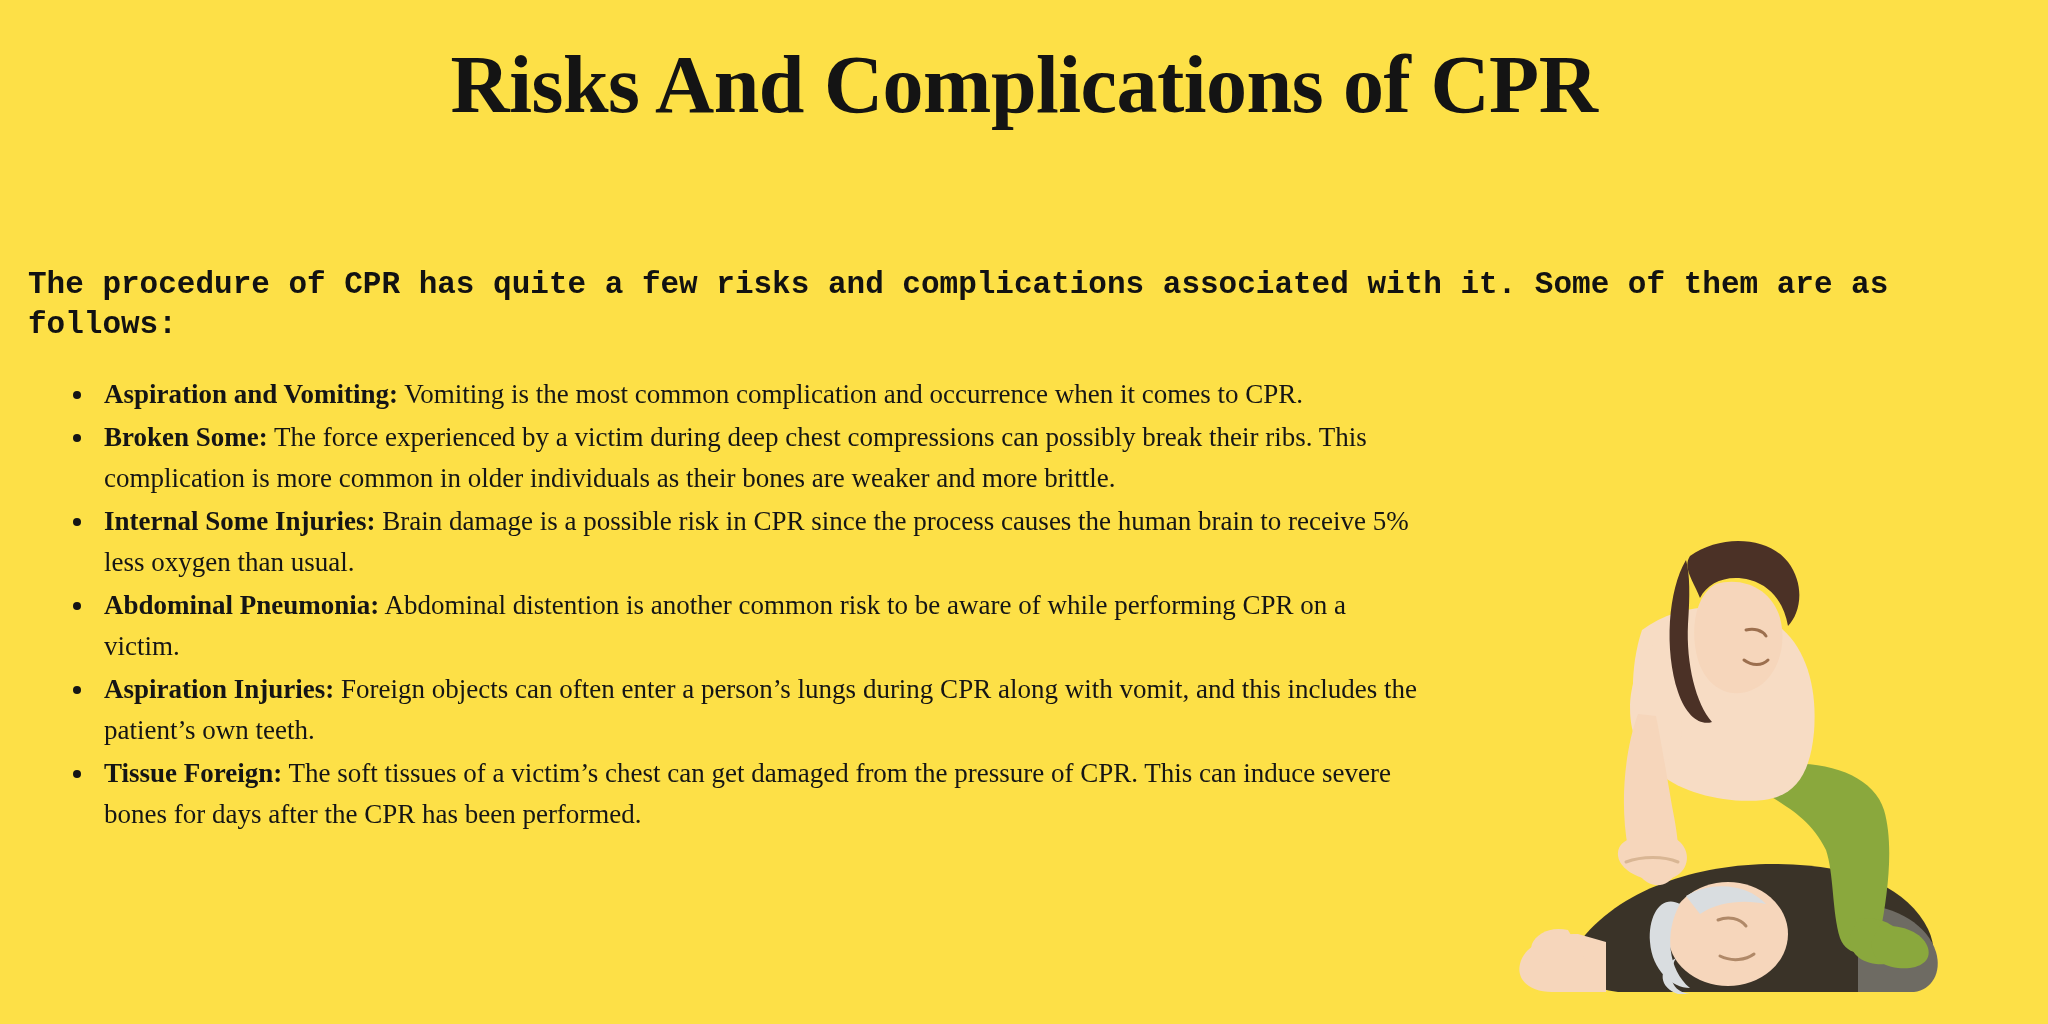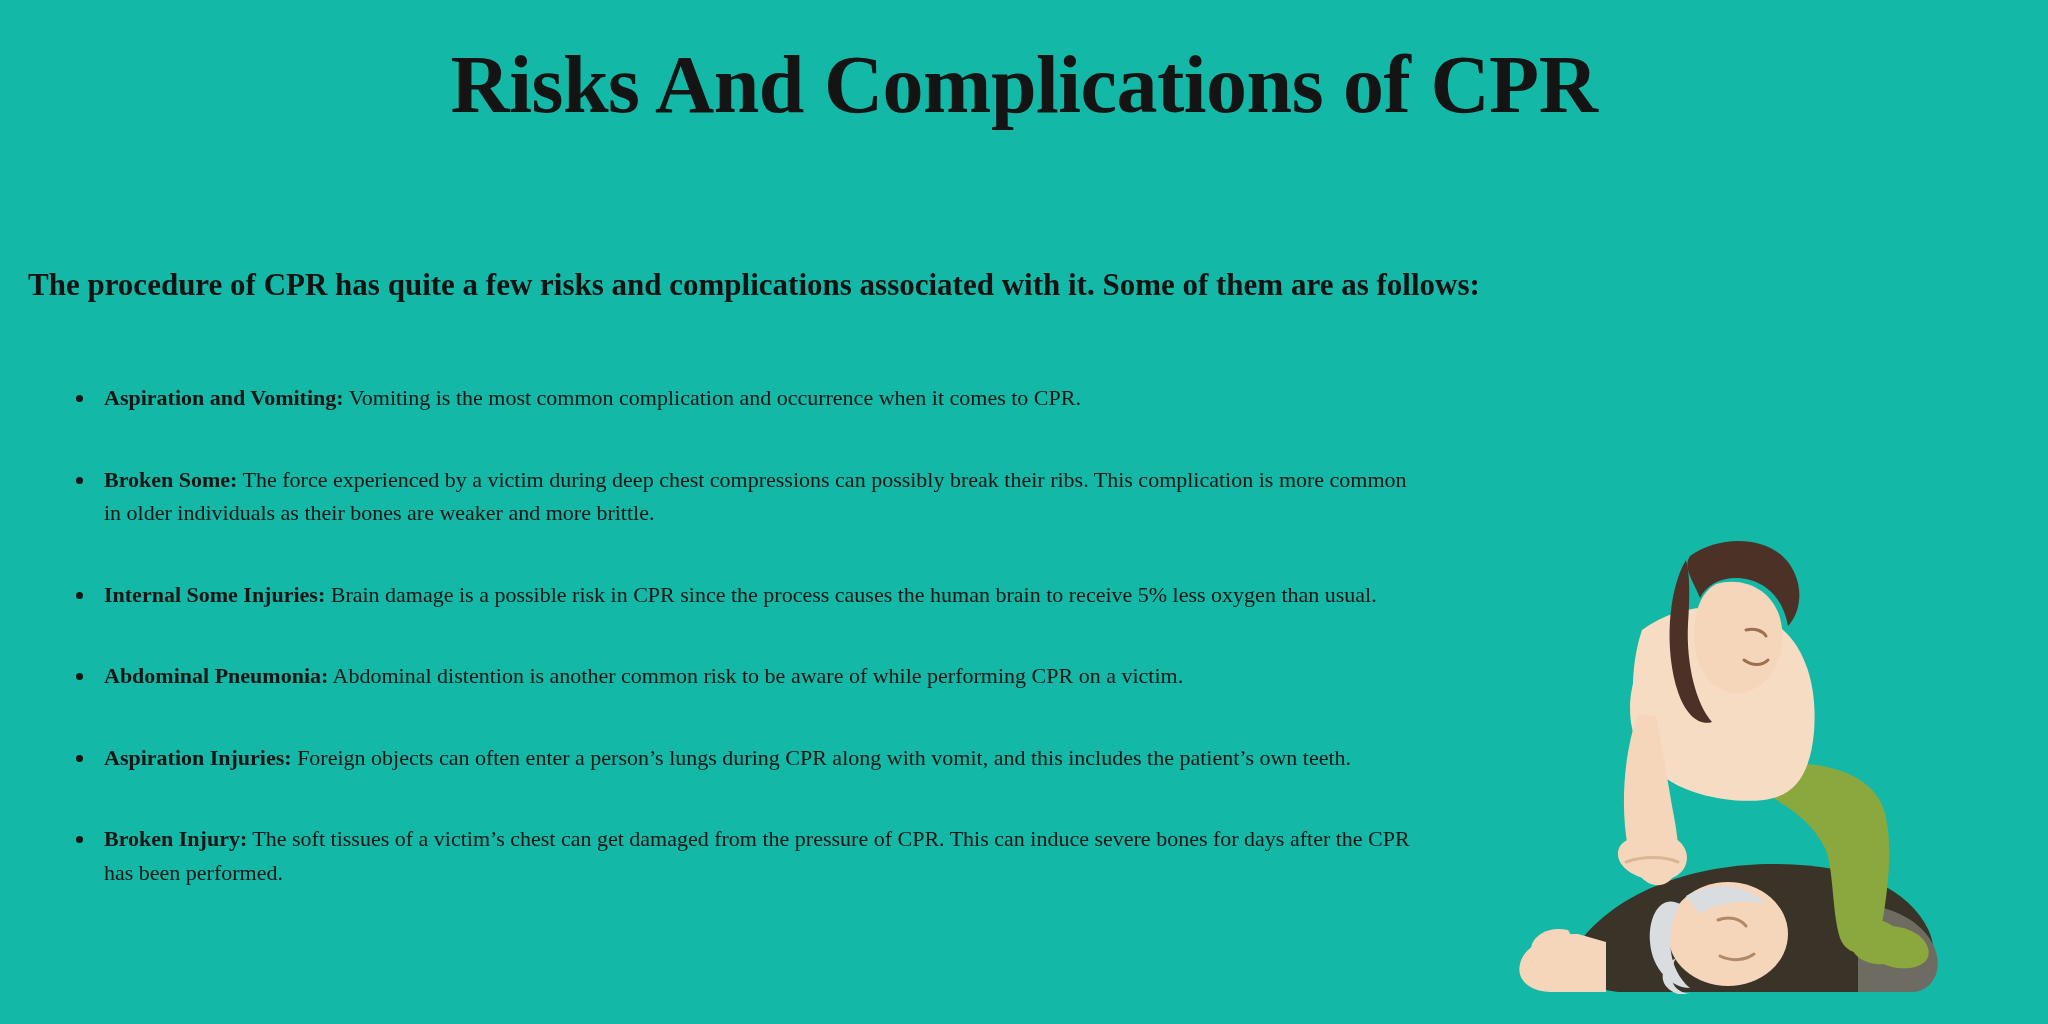--- a/index.html
+++ b/index.html
@@ -11,58 +11,57 @@
     height: 1024px;
     background: #d6e4f0;
     font-family: "Liberation Serif", serif;
     color: #111111;
     overflow: hidden;
   }
   .page {
     position: relative;
     width: 2048px;
     height: 1024px;
-    background: #14b8a6;
+    background: #fde047;
     box-sizing: border-box;
   }
   .title {
     text-align: center;
     font-family: "Liberation Serif", serif;
     font-weight: bold;
     font-size: 82px;
     letter-spacing: -0.5px;
     color: #141414;
     margin: 0;
     padding-top: 40px;
     line-height: 1.1;
   }
   .intro {
-    font-family: Liberation Serif, serif;
+    font-family: Liberation Mono, monospace;
     font-weight: bold;
     font-size: 31px;
     color: #121212;
     margin: 0;
     padding: 135px 0 0 28px;
     line-height: 1.3;
   }
   .risk-list {
     list-style: disc;
     margin: 0;
     padding: 28px 0 0 96px;
     width: 1420px;
     box-sizing: border-box;
   }
   .risk-list li {
     font-family: "Liberation Serif", serif;
-    font-size: 22px;
+    font-size: 27px;
     line-height: 1.52;
     color: #151515;
     margin-bottom: 2px;
     padding-left: 8px;
-    margin-top: 48px;
   }
   .risk-list li .term {
     font-weight: bold;
   }
   .illustration {
     position: absolute;
     right: 0;
     bottom: 0;
     width: 620px;
     height: 560px;
@@ -77,21 +76,21 @@
   <h1 class="title">Risks And Complications of CPR</h1>
 
   <p class="intro">The procedure of CPR has quite a few risks and complications associated with it. Some of them are as follows:</p>
 
   <ul class="risk-list">
     <li><span class="term">Aspiration and Vomiting:</span><span> Vomiting is the most common complication and occurrence when it comes to CPR.</span></li>
     <li><span class="term">Broken Some:</span><span> The force experienced by a victim during deep chest compressions can possibly break their ribs. This complication is more common in older individuals as their bones are weaker and more brittle.</span></li>
     <li><span class="term">Internal Some Injuries:</span><span> Brain damage is a possible risk in CPR since the process causes the human brain to receive 5% less oxygen than usual.</span></li>
     <li><span class="term">Abdominal Pneumonia:</span><span> Abdominal distention is another common risk to be aware of while performing CPR on a victim.</span></li>
     <li><span class="term">Aspiration Injuries:</span><span> Foreign objects can often enter a person’s lungs during CPR along with vomit, and this includes the patient’s own teeth.</span></li>
-    <li><span class="term">Broken Injury:</span><span> The soft tissues of a victim’s chest can get damaged from the pressure of CPR. This can induce severe bones for days after the CPR has been performed.</span></li>
+    <li><span class="term">Tissue Foreign:</span><span> The soft tissues of a victim’s chest can get damaged from the pressure of CPR. This can induce severe bones for days after the CPR has been performed.</span></li>
   </ul>
 
   <svg class="illustration" viewBox="0 0 620 560">
 
     <g>
 
       <path d="M150 480 C190 425 270 400 345 400 C430 400 480 425 500 465 C512 490 505 520 480 528 L190 528 C158 525 138 505 150 480 Z" fill="#3a3328"></path>
 
       <path d="M150 470 C120 470 96 482 92 500 C88 516 102 528 124 528 L178 528 L178 478 Z" fill="#f6d6bb"></path>
       <path d="M140 466 C122 462 108 470 104 480 C100 492 110 500 124 500 L160 500 Z" fill="#f6d6bb"></path>

